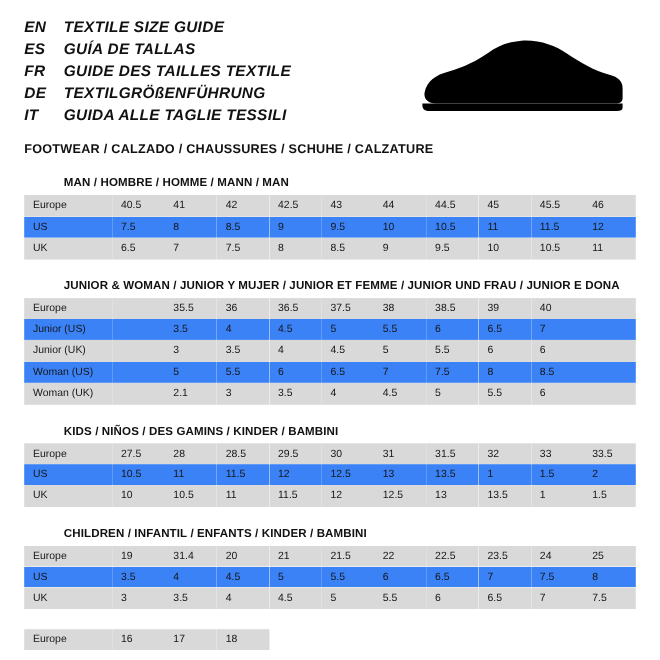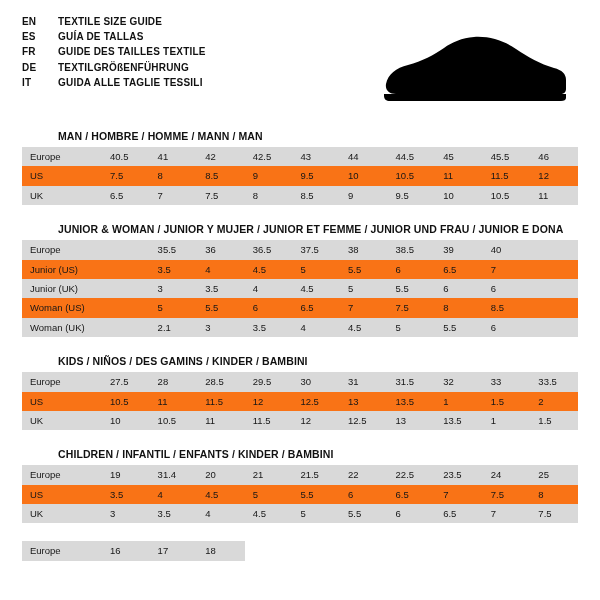--- a/index.html
+++ b/index.html
@@ -30,26 +30,27 @@
   }
   .lang-block {
     display: table;
     border-collapse: collapse;
   }
   .lang-row {
     display: table-row;
   }
   .lang-code, .lang-title {
     display: table-cell;
-    font-size: 10px;
+    font-size: 14px;
     font-weight: bold;
     letter-spacing: .02em;
     padding: 0 0 3px 0;
     white-space: nowrap;
     line-height: 1.22;
+    font-style: italic;
   }
   .lang-code {
     width: 36px;
   }
   .shoe-wrap {
     width: 190px;
     height: 80px;
     margin-right: 10px;
     margin-top: 16px;
   }
@@ -83,21 +84,21 @@
     text-align: left;
     color: #161616;
     line-height: 1.2;
     white-space: nowrap;
     overflow: hidden;
   }
   table.size tr.shaded td {
     background: #d9d9d9;
   }
   table.size tr.plain td {
-    background: #f97316;
+    background: #3b82f6;
   }
   td.label {
     width: 72px;
   }
   
   .babies table.size tr.shaded td.empty {
     background: #ffffff;
   }
 </style>
 </head>
@@ -132,20 +133,21 @@
     <div class="shoe-wrap">
       <svg viewBox="0 0 190 80" width="190" height="80" aria-hidden="true">
         <path fill="#000000" d="M8 52 C10 42 18 36 30 33 C44 29 56 23 66 16 C74 10 84 6 96 5
           C112 4 126 9 138 17 C150 25 162 32 176 36 C184 38 188 42 188 48
           L188 57 C188 60 186 62 182 62 L18 62 C11 62 7 58 8 52 Z"></path>
         <path fill="#000000" d="M6 62 L188 62 L188 66 C188 68 186 69 183 69 L12 69 C8 69 6 67 6 64 Z"></path>
       </svg>
     </div>
   </div>
 
+  <div class="section-title">FOOTWEAR / CALZADO / CHAUSSURES / SCHUHE / CALZATURE</div>
 
   <div class="group">
     <div class="group-title">MAN / HOMBRE / HOMME / MANN / MAN</div>
     <table class="size">
       <tbody>
           <tr class="shaded">
         <td class="label">Europe</td>
         <td>40.5</td>
         <td>41</td>
         <td>42</td>

